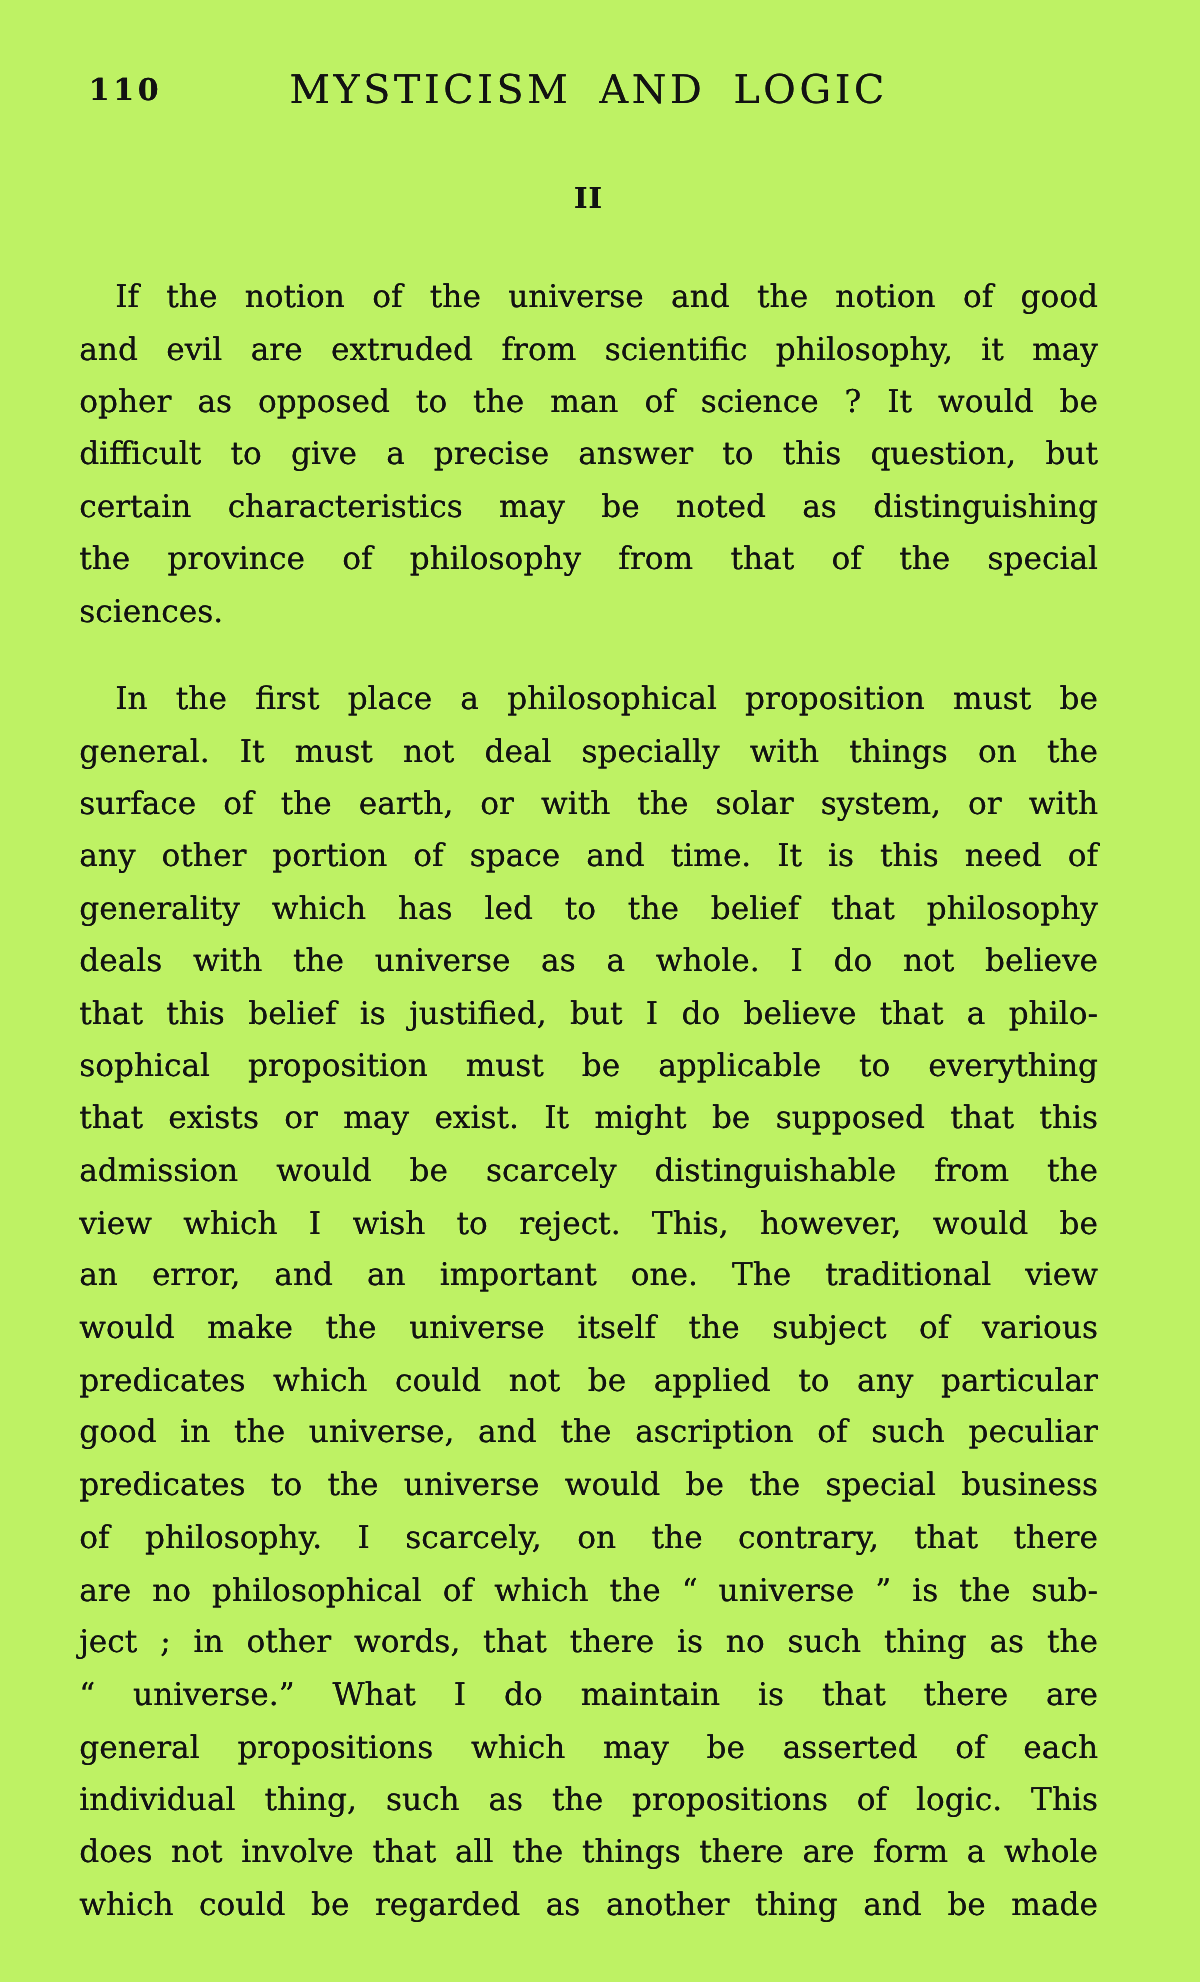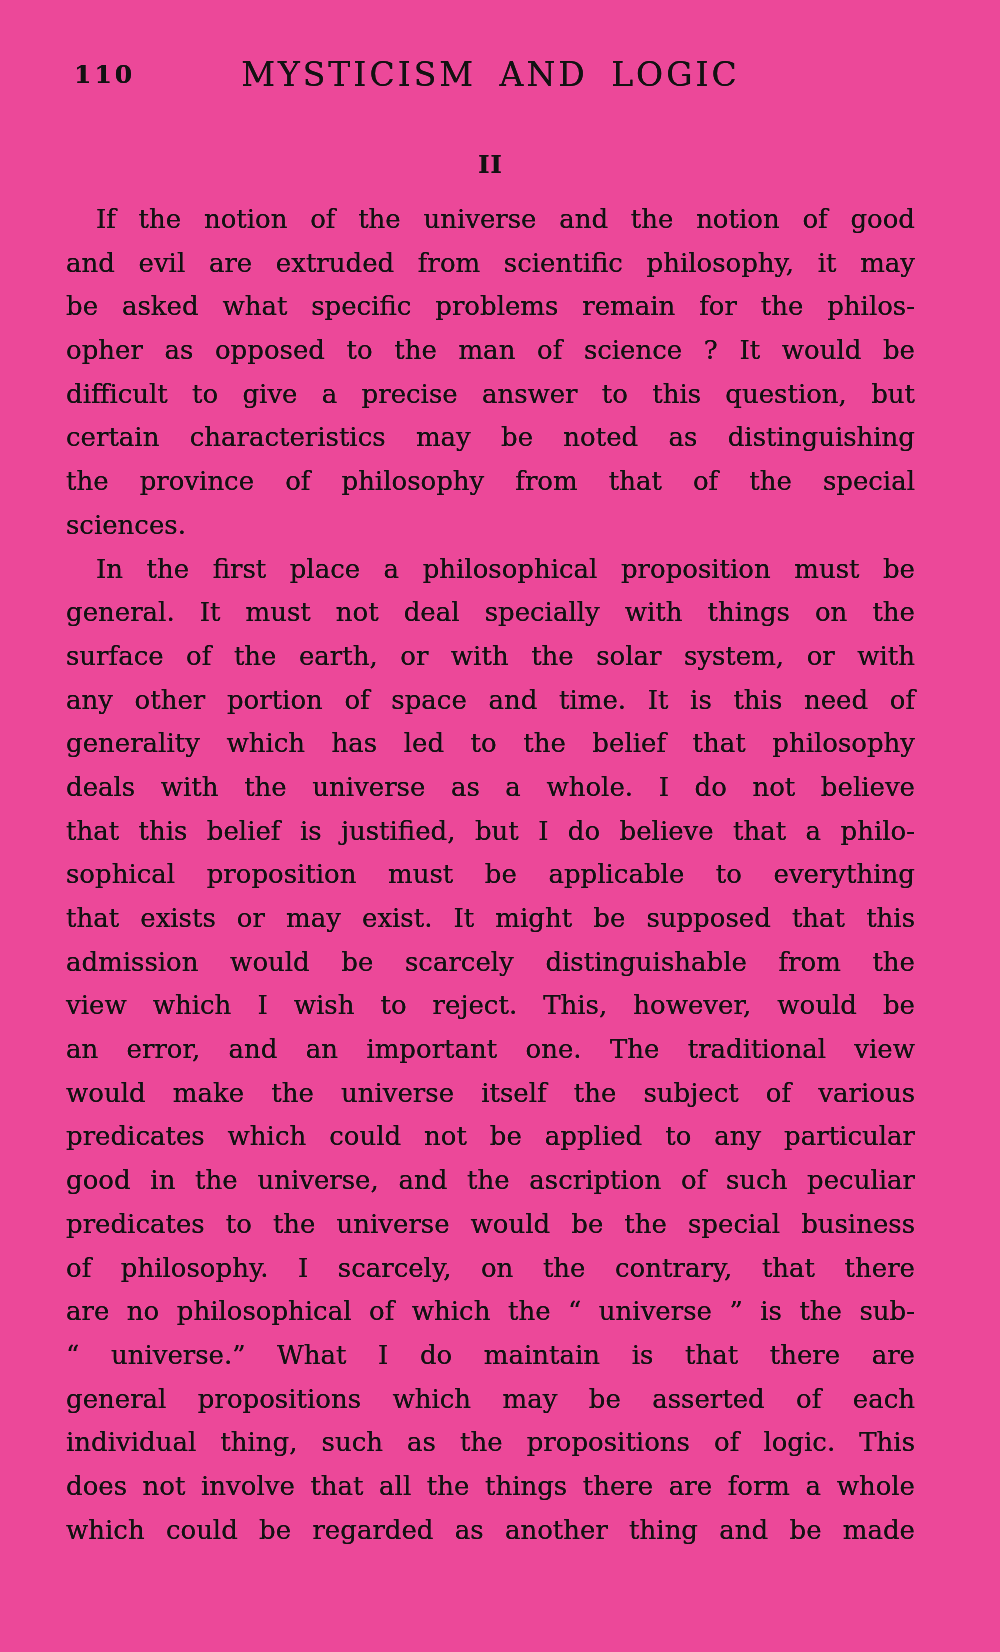--- a/index.html
+++ b/index.html
@@ -4,21 +4,21 @@
 <style>
   html, body {
     margin: 0;
     padding: 0;
     background: #e8e8e8;
   }
   .page {
     position: relative;
     width: 1000px;
     height: 1652px;
-    background: #ec4899;
+    background: #bef264;
     color: #121212;
     font-family: "DejaVu Serif", serif;
     overflow: hidden;
     text-shadow: 0 0 0.5px currentColor; 
   }
   .running-header {
     position: absolute;
     top: 54px;
     left: 66px;
     width: 849px;
@@ -65,20 +65,21 @@
     height: 43.7px;
     line-height: 43.7px;
     text-align: justify;
     text-align-last: justify;
     -moz-text-align-last: justify;
     white-space: nowrap;
     word-spacing: 1px;
   }
   .line.indent {
     text-indent: 30px;
+    margin-top: 29px;
   }
   .line.para-end {
     text-align-last: left;
     -moz-text-align-last: left;
   }
 </style>
 </head>
 <body>
 
 <div class="page">
@@ -86,21 +87,20 @@
   <div class="running-header">
     <span class="page-number">110</span>
     <div class="running-title">MYSTICISM AND LOGIC</div>
   </div>
 
   <div class="section-heading">II</div>
 
   <div class="body-text">
     <div class="line indent">If the notion of the universe and the notion of good</div>
     <div class="line">and evil are extruded from scientific philosophy, it may</div>
-    <div class="line">be asked what specific problems remain for the philos-</div>
     <div class="line">opher as opposed to the man of science ?  It would be</div>
     <div class="line">difficult to give a precise answer to this question, but</div>
     <div class="line">certain characteristics may be noted as distinguishing</div>
     <div class="line">the province of philosophy from that of the special</div>
     <div class="line para-end">sciences.</div>
     <div class="line indent">In the first place a philosophical proposition must be</div>
     <div class="line">general.  It must not deal specially with things on the</div>
     <div class="line">surface of the earth, or with the solar system, or with</div>
     <div class="line">any other portion of space and time.  It is this need of</div>
     <div class="line">generality which has led to the belief that philosophy</div>
@@ -110,20 +110,21 @@
     <div class="line">that exists or may exist.  It might be supposed that this</div>
     <div class="line">admission would be scarcely distinguishable from the</div>
     <div class="line">view which I wish to reject.  This, however, would be</div>
     <div class="line">an error, and an important one.  The traditional view</div>
     <div class="line">would make the universe itself the subject of various</div>
     <div class="line">predicates which could not be applied to any particular</div>
     <div class="line">good in the universe, and the ascription of such peculiar</div>
     <div class="line">predicates to the universe would be the special business</div>
     <div class="line">of philosophy.  I scarcely, on the contrary, that there</div>
     <div class="line">are no philosophical of which the “ universe ” is the sub-</div>
+    <div class="line">ject ; in other words, that there is no such thing as the</div>
     <div class="line">“ universe.”  What I do maintain is that there are</div>
     <div class="line">general propositions which may be asserted of each</div>
     <div class="line">individual thing, such as the propositions of logic.  This</div>
     <div class="line">does not involve that all the things there are form a whole</div>
     <div class="line">which could be regarded as another thing and be made</div>
   </div>
 
 </div>
 
 </body></html>

